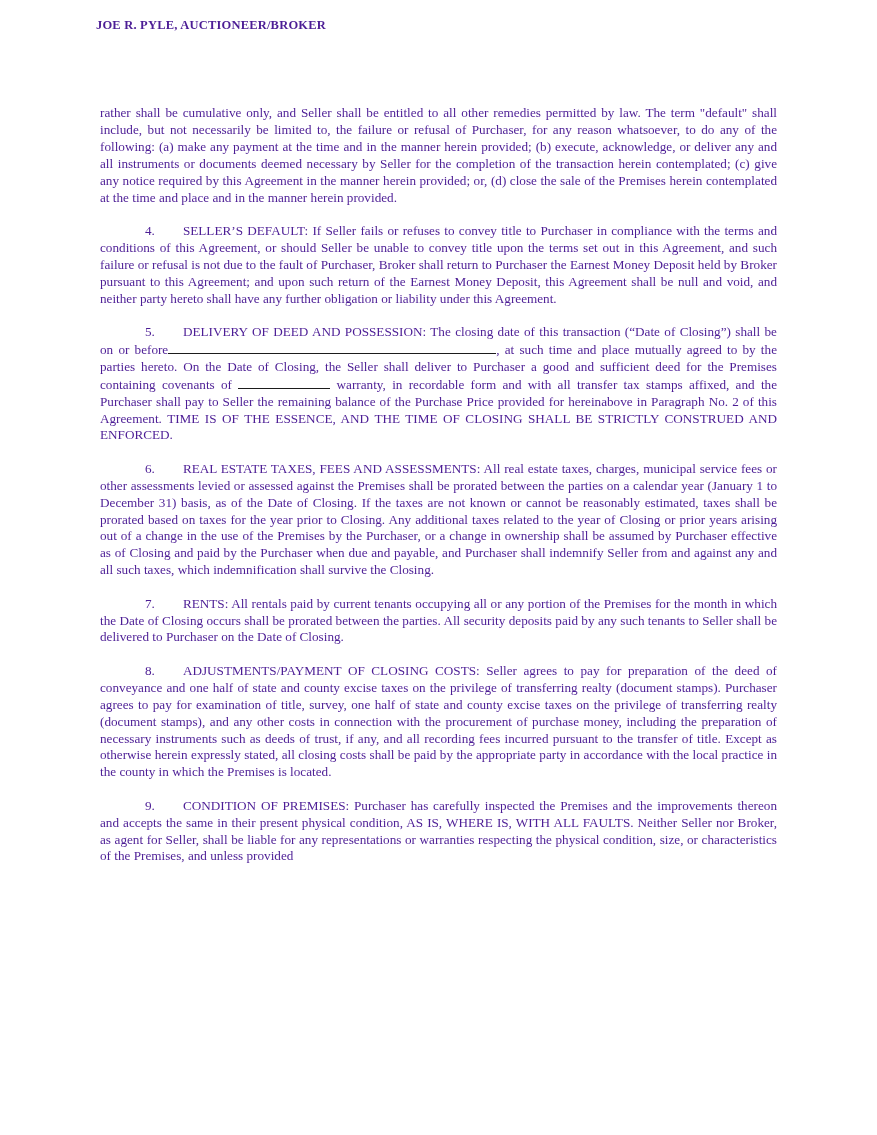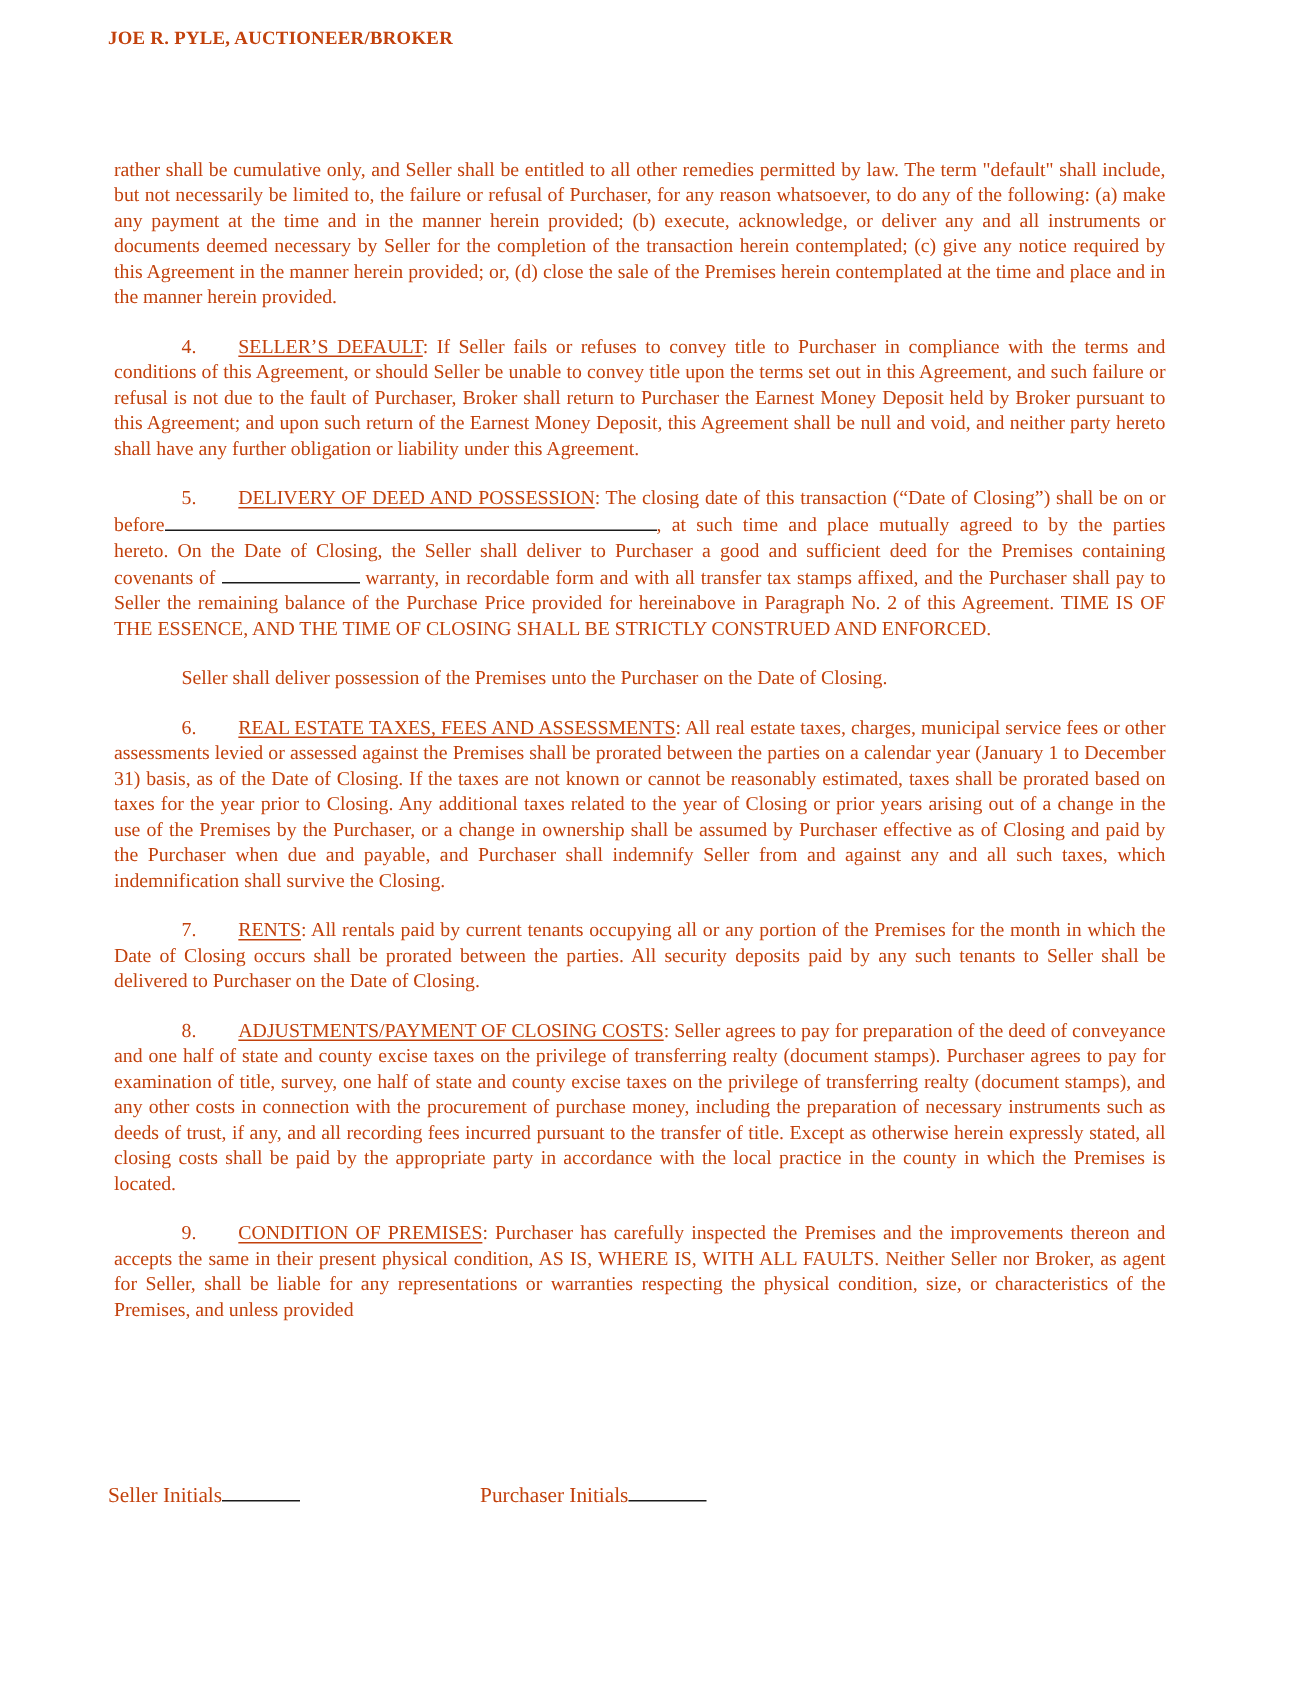--- a/index.html
+++ b/index.html
@@ -2,43 +2,43 @@
 <html><head>
 <meta charset="utf-8">
 <style>
   html, body { margin: 0; padding: 0; background: #ffffff; }
   .page {
     position: relative;
     width: 877px;
     height: 1135px;
     box-sizing: border-box;
     background: #ffffff;
-    padding: 18px 100px 0 76px;
+    padding: 18px 100px 0 100px;
     font-family: "Liberation Serif", "DejaVu Serif", serif;
-    color: #c2410c;
+    color: #4c1d95;
     overflow: hidden;
   }
   .doc-header {
     font-size: 12.5px;
     font-weight: bold;
     letter-spacing: 0.2px;
     margin-left: -4px;
     margin-bottom: 72px;
   }
   .doc-body p.para {
     font-size: 13.2px;
     line-height: 16.9px;
     text-align: justify;
     margin: 16.5px 0;
   }
   .doc-body p.para:first-child { margin-top: 16px; }
   .indent { text-indent: 45px; }
   .num { display: inline; }
   .tab { display: inline-block; width: 28px; }
-  .heading { text-decoration: underline; text-underline-offset: 2px; }
+  .heading { text-underline-offset: 2px; }
   .blank {
     display: inline-block;
     border-bottom: 1px solid #1b1b1b;
     height: 12px;
     vertical-align: baseline;
   }
   .blank.long { width: 328px; }
   .blank.short { width: 92px; }
   .blank.initials { width: 52px; }
   .doc-footer {
@@ -59,30 +59,25 @@
   <div class="doc-header">JOE R. PYLE, AUCTIONEER/BROKER</div>
 
   <div class="doc-body">
 
     <p class="para"><span>rather shall be cumulative only, and Seller shall be entitled to all other remedies permitted by law. The term "default" shall include, but not necessarily be limited to, the failure or refusal of Purchaser, for any reason whatsoever, to do any of the following: (a) make any payment at the time and in the manner herein provided; (b) execute, acknowledge, or deliver any and all instruments or documents deemed necessary by Seller for the completion of the transaction herein contemplated; (c) give any notice required by this Agreement in the manner herein provided; or, (d) close the sale of the Premises herein contemplated at the time and place and in the manner herein provided.</span></p>
 
     <p class="para indent"><span class="num">4.</span><span class="tab"></span><span class="heading">SELLER’S DEFAULT</span><span>: If Seller fails or refuses to convey title to Purchaser in compliance with the terms and conditions of this Agreement, or should Seller be unable to convey title upon the terms set out in this Agreement, and such failure or refusal is not due to the fault of Purchaser, Broker shall return to Purchaser the Earnest Money Deposit held by Broker pursuant to this Agreement; and upon such return of the Earnest Money Deposit, this Agreement shall be null and void, and neither party hereto shall have any further obligation or liability under this Agreement.</span></p>
 
     <p class="para indent"><span class="num">5.</span><span class="tab"></span><span class="heading">DELIVERY OF DEED AND POSSESSION</span><span>: The closing date of this transaction (“Date of Closing”) shall be on or before</span><span class="blank long"></span><span>, at such time and place mutually agreed to by the parties hereto. On the Date of Closing, the Seller shall deliver to Purchaser a good and sufficient deed for the Premises containing covenants of</span> <span class="blank short"></span> <span>warranty, in recordable form and with all transfer tax stamps affixed, and the Purchaser shall pay to Seller the remaining balance of the Purchase Price provided for hereinabove in Paragraph No. 2 of this Agreement. TIME IS OF THE ESSENCE, AND THE TIME OF CLOSING SHALL BE STRICTLY CONSTRUED AND ENFORCED.</span></p>
 
-    <p class="para indent"><span>Seller shall deliver possession of the Premises unto the Purchaser on the Date of Closing.</span></p>
 
     <p class="para indent"><span class="num">6.</span><span class="tab"></span><span class="heading">REAL ESTATE TAXES, FEES AND ASSESSMENTS</span><span>: All real estate taxes, charges, municipal service fees or other assessments levied or assessed against the Premises shall be prorated between the parties on a calendar year (January 1 to December 31) basis, as of the Date of Closing. If the taxes are not known or cannot be reasonably estimated, taxes shall be prorated based on taxes for the year prior to Closing. Any additional taxes related to the year of Closing or prior years arising out of a change in the use of the Premises by the Purchaser, or a change in ownership shall be assumed by Purchaser effective as of Closing and paid by the Purchaser when due and payable, and Purchaser shall indemnify Seller from and against any and all such taxes, which indemnification shall survive the Closing.</span></p>
 
     <p class="para indent"><span class="num">7.</span><span class="tab"></span><span class="heading">RENTS</span><span>: All rentals paid by current tenants occupying all or any portion of the Premises for the month in which the Date of Closing occurs shall be prorated between the parties. All security deposits paid by any such tenants to Seller shall be delivered to Purchaser on the Date of Closing.</span></p>
 
     <p class="para indent"><span class="num">8.</span><span class="tab"></span><span class="heading">ADJUSTMENTS/PAYMENT OF CLOSING COSTS</span><span>: Seller agrees to pay for preparation of the deed of conveyance and one half of state and county excise taxes on the privilege of transferring realty (document stamps). Purchaser agrees to pay for examination of title, survey, one half of state and county excise taxes on the privilege of transferring realty (document stamps), and any other costs in connection with the procurement of purchase money, including the preparation of necessary instruments such as deeds of trust, if any, and all recording fees incurred pursuant to the transfer of title. Except as otherwise herein expressly stated, all closing costs shall be paid by the appropriate party in accordance with the local practice in the county in which the Premises is located.</span></p>
 
     <p class="para indent"><span class="num">9.</span><span class="tab"></span><span class="heading">CONDITION OF PREMISES</span><span>: Purchaser has carefully inspected the Premises and the improvements thereon and accepts the same in their present physical condition, AS IS, WHERE IS, WITH ALL FAULTS. Neither Seller nor Broker, as agent for Seller, shall be liable for any representations or warranties respecting the physical condition, size, or characteristics of the Premises, and unless provided</span></p>
 
   </div>
 
-  <div class="doc-footer">
-    <span class="footer-item"><span>Seller Initials</span><span class="blank initials"></span></span>
-    <span class="footer-item"><span>Purchaser Initials</span><span class="blank initials"></span></span>
-  </div>
 
 </div>
 
 </body></html>

